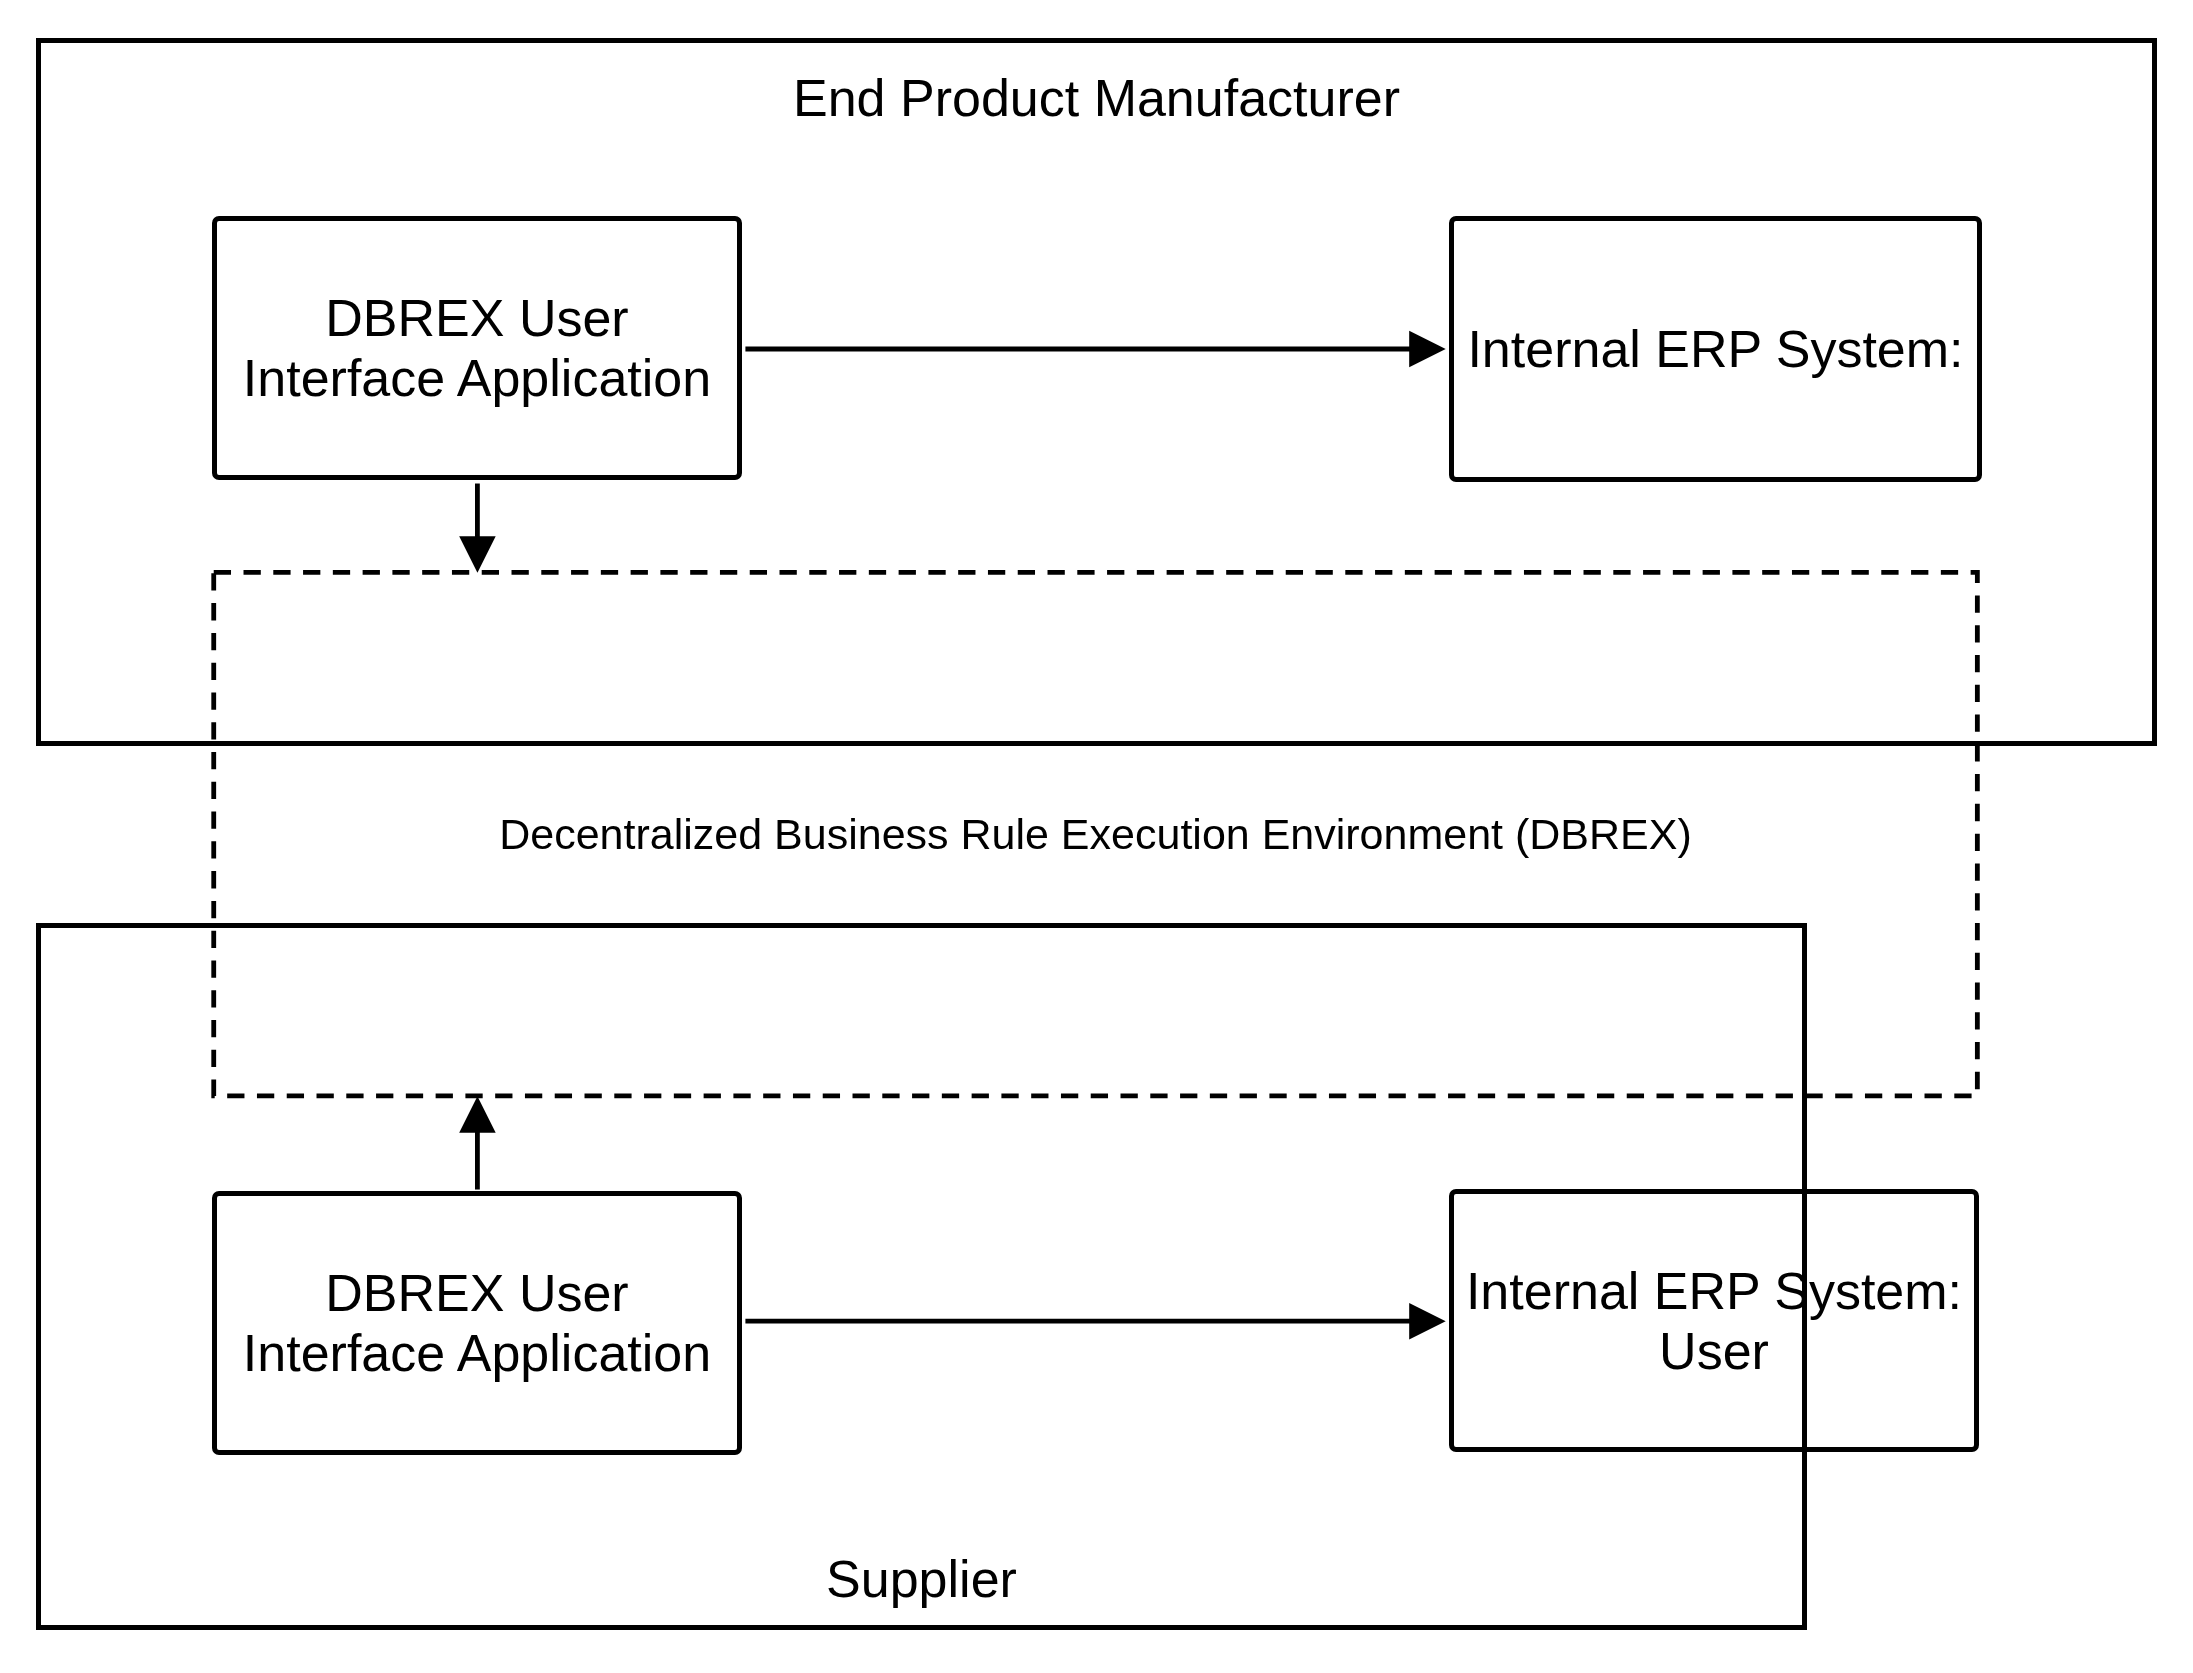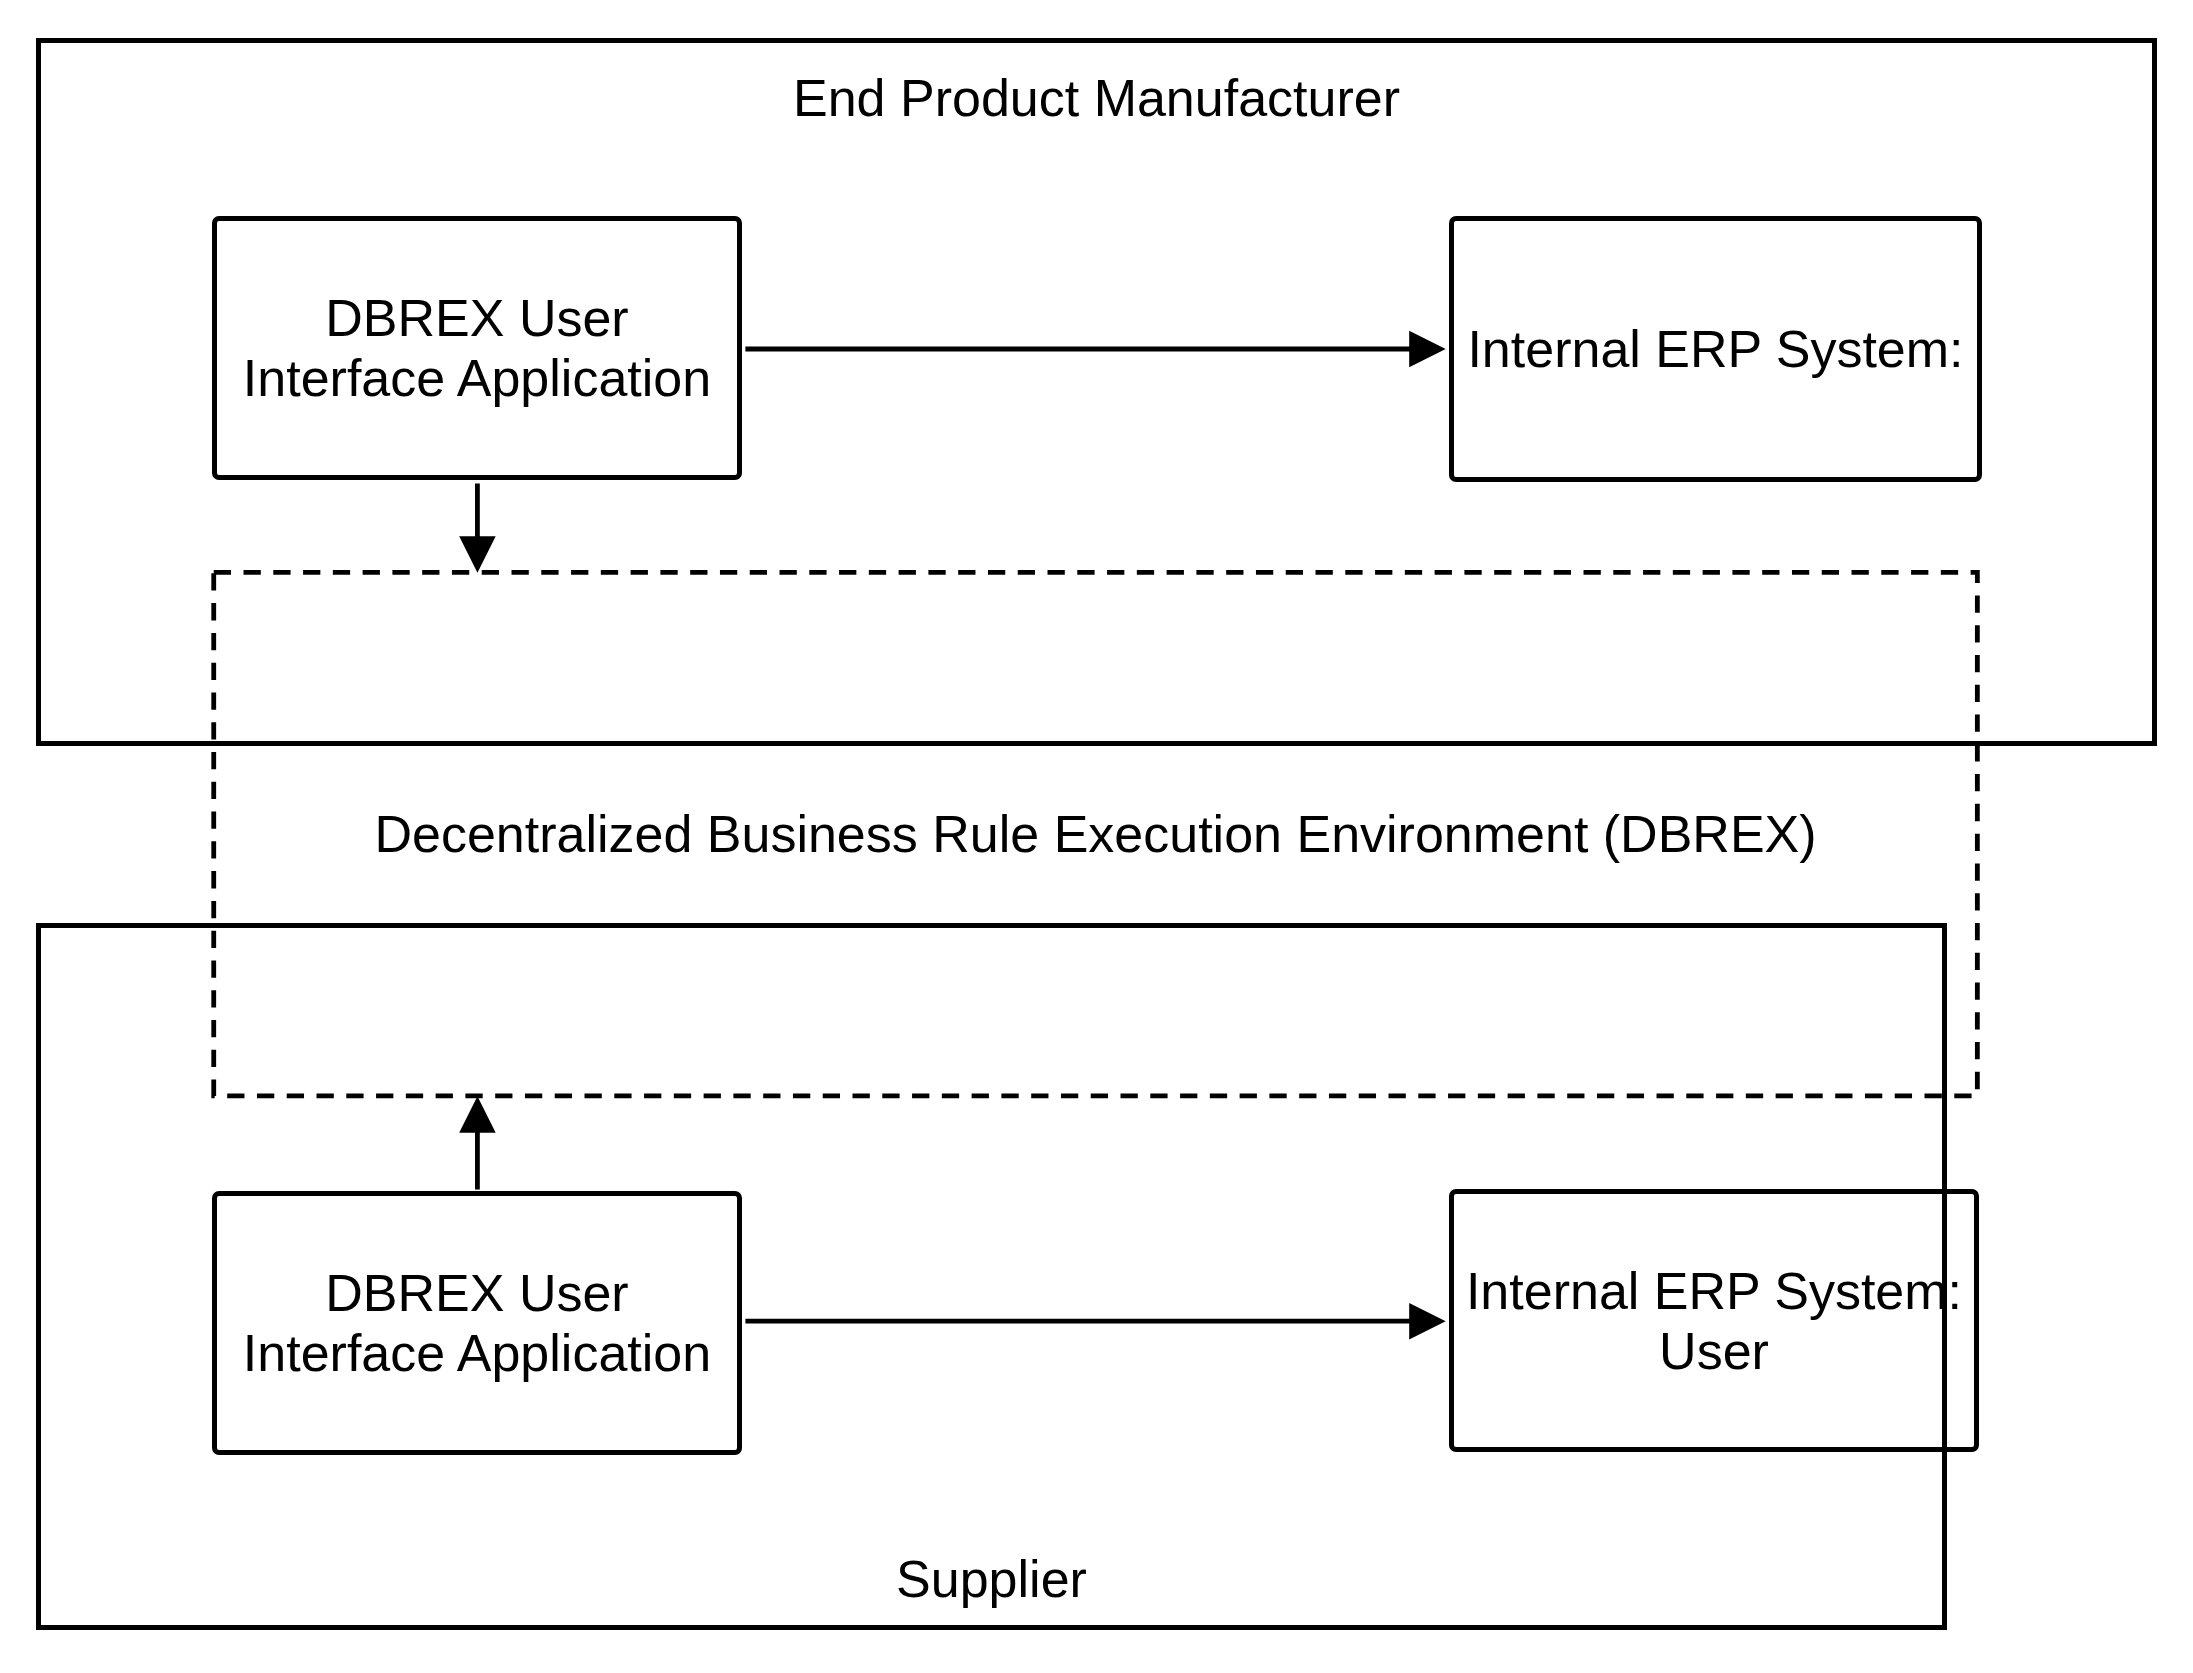--- a/index.html
+++ b/index.html
@@ -44,21 +44,21 @@
   }
   .dbrex-label-area {
     position: absolute;
     left: 211px;
     top: 570px;
     width: 1769px;
     height: 528px;
     display: flex;
     align-items: center;
     justify-content: center;
-    font-size: 52px;
+    font-size: 43px;
     line-height: 56px;
     pointer-events: none;
     white-space: nowrap;
   }
   svg.overlay {
     position: absolute;
     left: 0;
     top: 0;
     width: 2193px;
     height: 1674px;
@@ -76,21 +76,21 @@
 </style>
 </head>
 <body>
 
 <div class="canvas">
 
   <div class="box outer-box" style="left:36px; top:38px; width:2121px; height:708px;">
     <div class="zone-title" style="top:27px;">End Product Manufacturer</div>
   </div>
 
-  <div class="box outer-box" style="left:36px; top:923px; width:1911px; height:707px;">
+  <div class="box outer-box" style="left:36px; top:923px; width:1771px; height:707px;">
     <div class="zone-title" style="top:623px;">Supplier</div>
   </div>
 
   <div class="box node-box" style="left:212px; top:216px; width:530px; height:264px;">
     <span>DBREX User</span>
     <span>Interface Application</span>
   </div>
 
   <div class="box node-box" style="left:1449px; top:216px; width:533px; height:266px;">
     <span>Internal ERP System:</span>

